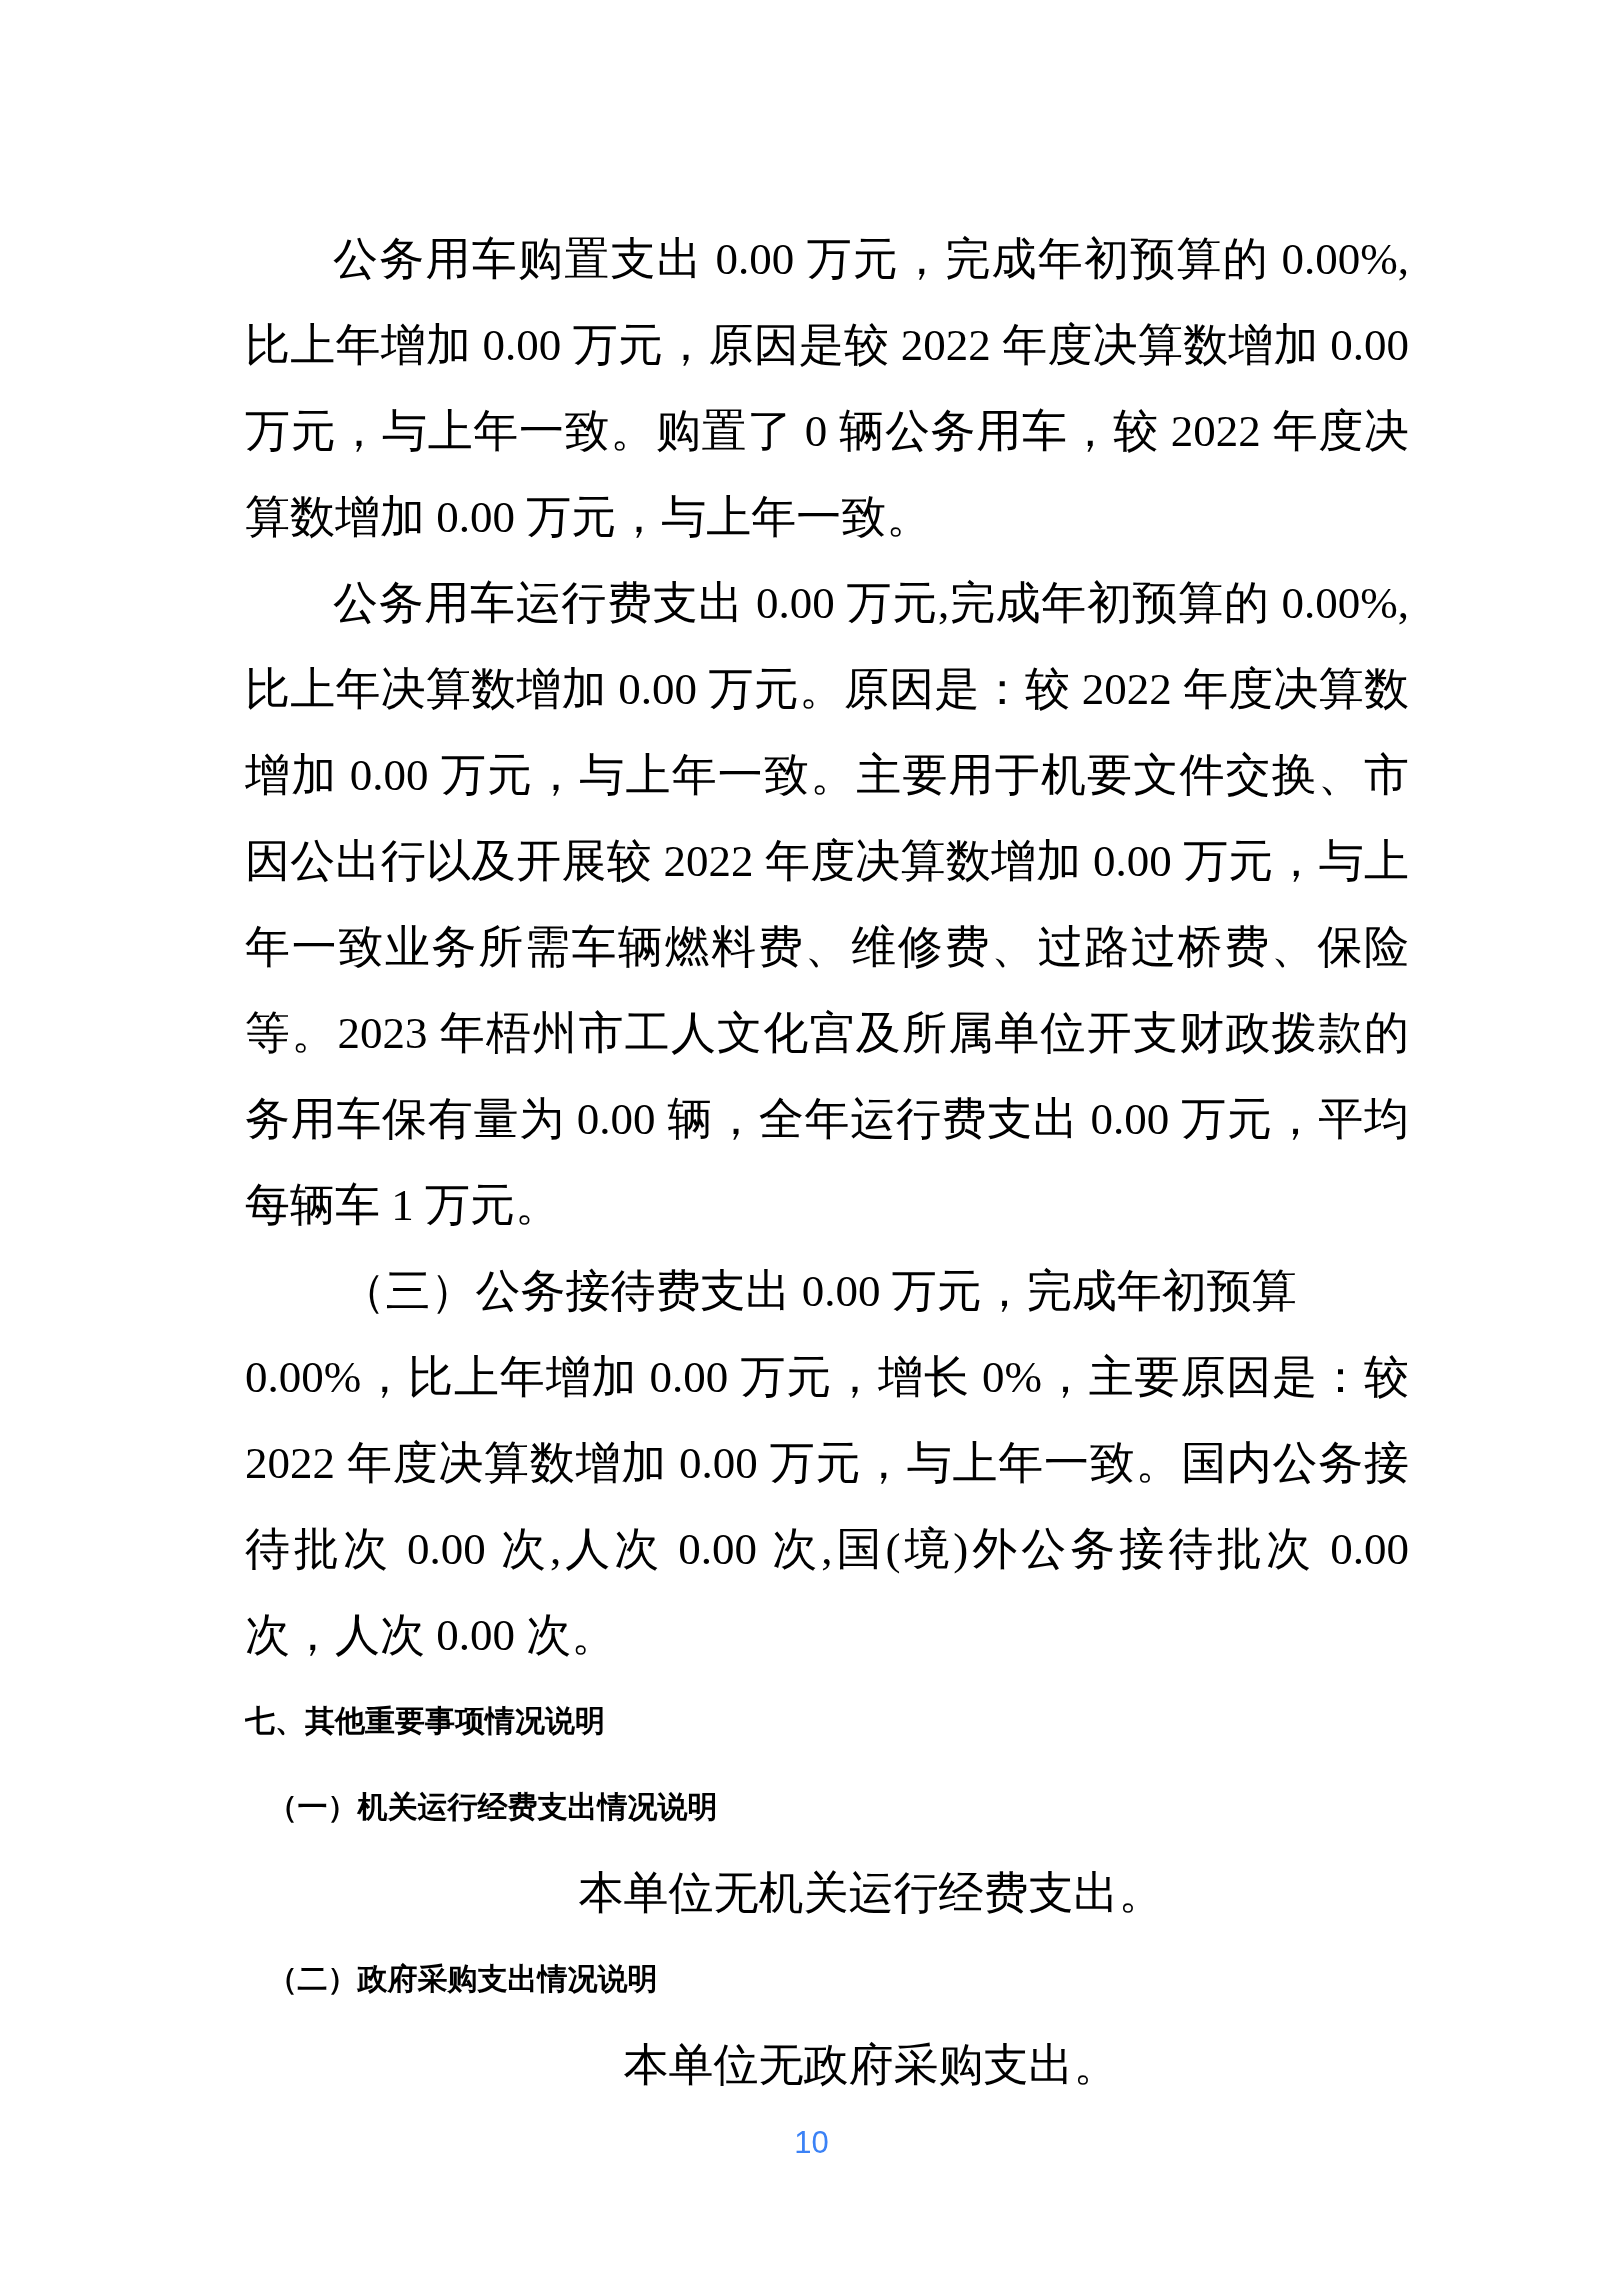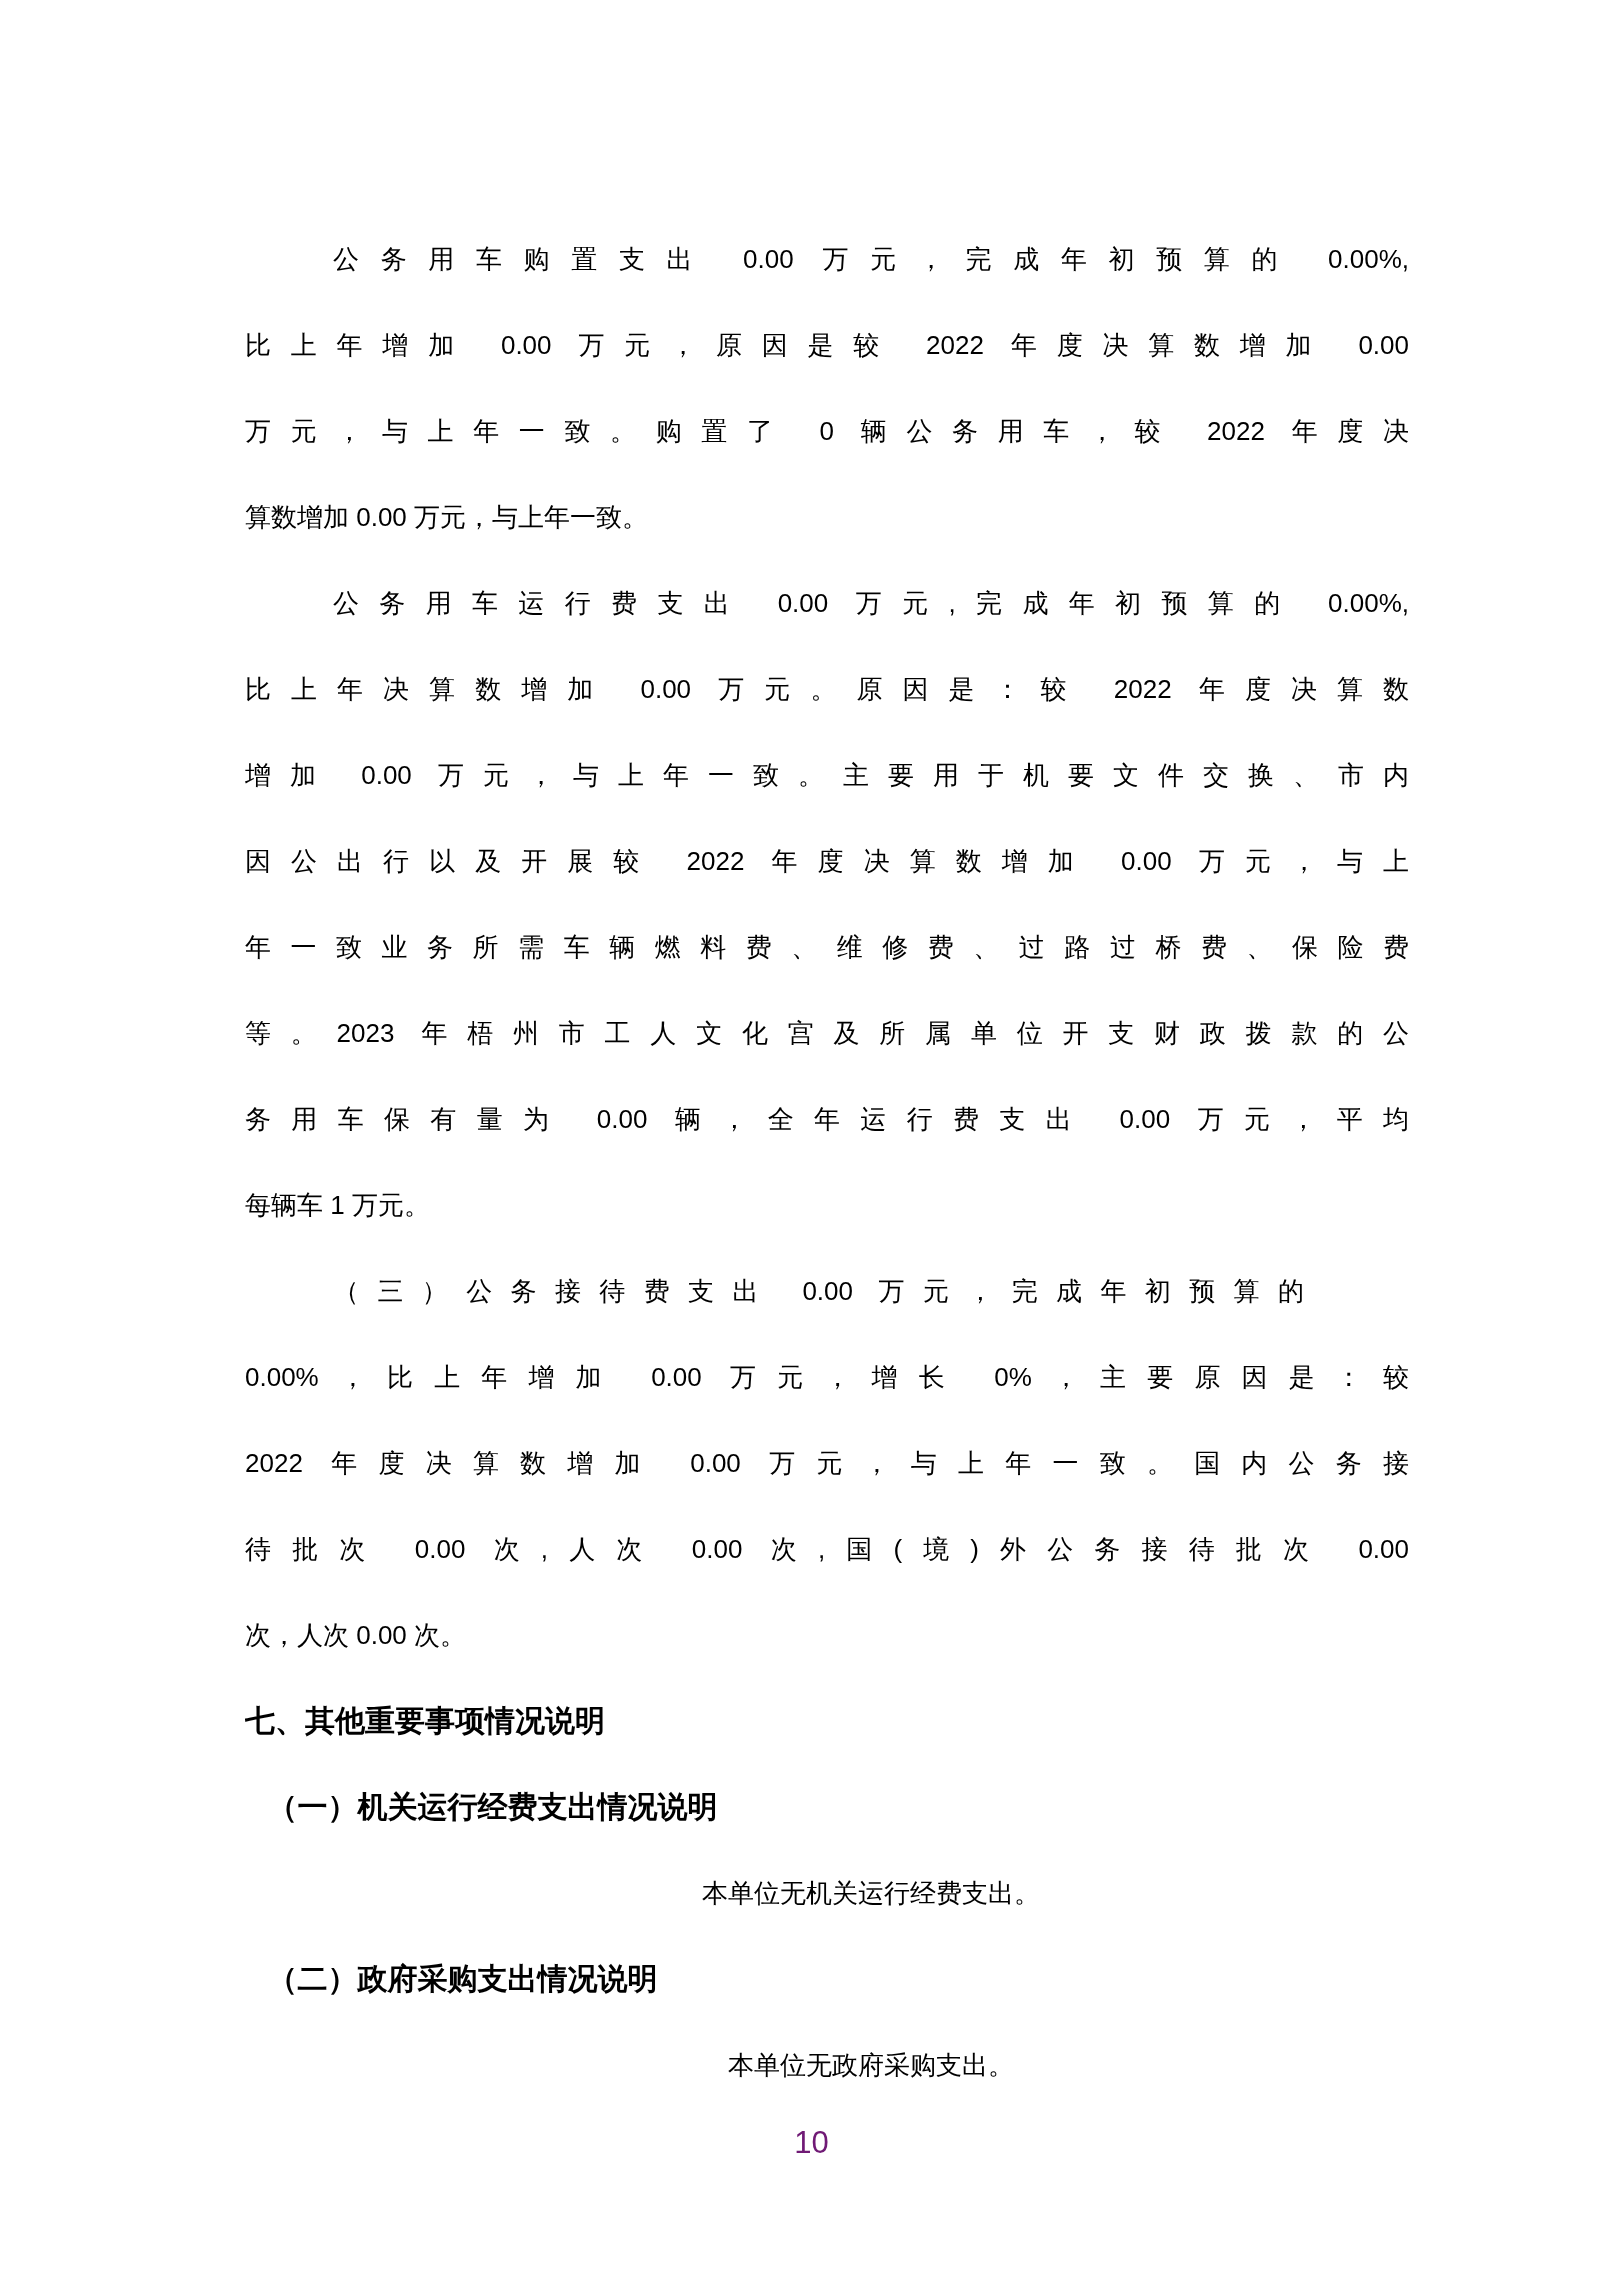--- a/index.html
+++ b/index.html
@@ -13,22 +13,22 @@
   }
   .content {
     position: absolute;
     left: 245px;
     top: 216px;
     width: 1164px;
   }
   .line {
     height: 86px;
     line-height: 86px;
-    font-size: 26px;
-    font-family: Liberation Sans, sans-serif;
+    font-size: 45px;
+    font-family: Liberation Serif, serif;
     color: #000000;
     overflow: hidden;
   }
   
   .j {
     text-align: justify;
     text-align-last: justify;
     text-justify: inter-character;
   }
   
@@ -48,21 +48,21 @@
   .pagenum {
     position: absolute;
     left: 0;
     top: 2122px;
     width: 1623px;
     height: 42px;
     line-height: 42px;
     text-align: center;
     font-size: 31px;
     font-family: "Liberation Sans", "DejaVu Sans", sans-serif;
-    color: #701a75;
+    color: #3b82f6;
   }
 </style>
 </head>
 <body>
 
 <div class="page">
   <div class="content">
 
     <div class="line j indent">公务用车购置支出 0.00 万元，完成年初预算的 0.00%,</div>
     <div class="line j">比上年增加 0.00 万元，原因是较 2022 年度决算数增加 0.00</div>

